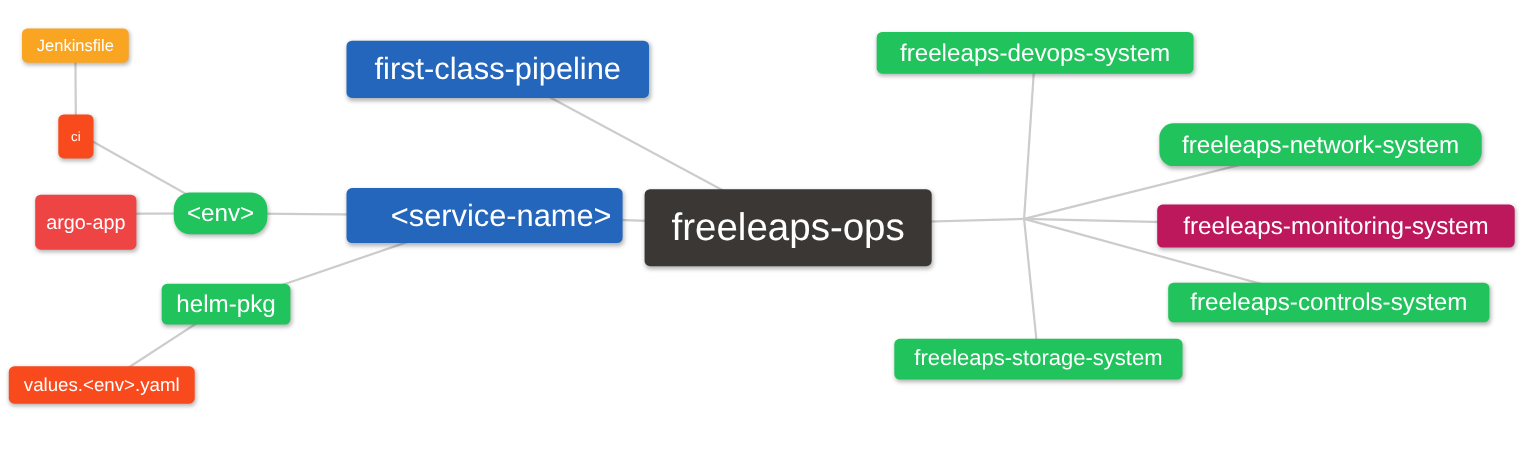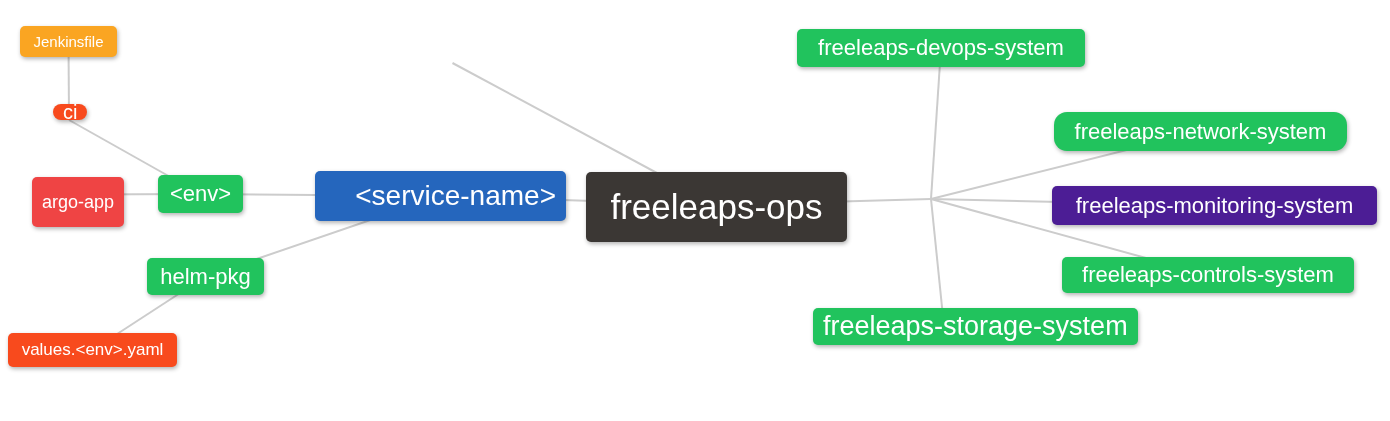--- a/index.html
+++ b/index.html
@@ -52,49 +52,52 @@
       <line stroke="#cccccc" stroke-width="2" x1="716.5" y1="205" x2="931" y2="199"></line>
       <line stroke="#cccccc" stroke-width="2" x1="931" y1="199" x2="941" y2="48"></line>
       <line stroke="#cccccc" stroke-width="2" x1="931" y1="199" x2="1200.5" y2="131.5"></line>
       <line stroke="#cccccc" stroke-width="2" x1="931" y1="199" x2="1214.5" y2="205.5"></line>
       <line stroke="#cccccc" stroke-width="2" x1="931" y1="199" x2="1208" y2="275"></line>
       <line stroke="#cccccc" stroke-width="2" x1="931" y1="199" x2="944" y2="326.5"></line>
     </svg>
 <div class="node" style="left: 20px; top: 26px; min-width: 97px; height: 31px; font-size: 15px; background: rgb(250, 165, 34);">
       <span>Jenkinsfile</span>
     </div>
-    <div class="node" style="left: 53px; top: 104px; min-width: 32px; height: 16px; font-size: 20px; background: rgb(248, 74, 29); border-radius: 12px;">
+    <div class="node" style="left: 53px; top: 104px; min-width: 32px; height: 40px; font-size: 12px; background: rgb(248, 74, 29);">
       <span>ci</span>
     </div>
     <div class="node" style="left: 32px; top: 177px; min-width: 88px; height: 50px; font-size: 18px; background: #ef4444;">
       <span>argo-app</span>
     </div>
-    <div class="node" style="left: 158px; top: 175px; min-width: 85px; height: 38px; font-size: 22px; background: rgb(33, 195, 93);">
+    <div class="node" style="left: 158px; top: 175px; min-width: 85px; height: 38px; font-size: 22px; background: rgb(33, 195, 93); border-radius: 15px;">
       <span>&lt;env&gt;</span>
     </div>
     <div class="node" style="left: 147px; top: 258px; min-width: 117px; height: 37px; font-size: 22px; background: rgb(33, 195, 93);">
       <span>helm-pkg</span>
     </div>
     <div class="node" style="left: 8px; top: 333px; min-width: 169px; height: 34px; font-size: 17px; background: rgb(248, 74, 29);">
       <span>values.&lt;env&gt;.yaml</span>
+    </div>
+    <div class="node" style="left: 315px; top: 37px; min-width: 275px; height: 52px; font-size: 28px; background: rgb(37, 102, 189);">
+      <span>first-class-pipeline</span>
     </div>
     <div class="node" style="left: 315px; top: 171px; min-width: 251px; height: 50px; font-size: 28px; background: rgb(37, 102, 189); justify-content: flex-end;">
       <span>&lt;service-name&gt;</span>
     </div>
     <div class="node" style="left: 586px; top: 172px; min-width: 261px; height: 70px; font-size: 35px; background: rgb(59, 55, 52);">
       <span>freeleaps-ops</span>
     </div>
     <div class="node" style="left: 797px; top: 29px; min-width: 288px; height: 38px; font-size: 22px; background: rgb(33, 195, 93);">
       <span>freeleaps-devops-system</span>
     </div>
     <div class="node" style="left: 1054px; top: 112px; min-width: 293px; height: 39px; font-size: 22px; background: rgb(33, 195, 93); border-radius: 13px;">
       <span>freeleaps-network-system</span>
     </div>
-    <div class="node" style="left: 1052px; top: 186px; min-width: 325px; height: 39px; font-size: 22px; background: #4c1d95;">
+    <div class="node" style="left: 1052px; top: 186px; min-width: 325px; height: 39px; font-size: 22px; background: #be185d;">
       <span>freeleaps-monitoring-system</span>
     </div>
     <div class="node" style="left: 1062px; top: 257px; min-width: 292px; height: 36px; font-size: 22px; background: rgb(33, 195, 93);">
       <span>freeleaps-controls-system</span>
     </div>
-    <div class="node" style="left: 813px; top: 308px; min-width: 262px; height: 37px; font-size: 27px; background: rgb(33, 195, 93);">
+    <div class="node" style="left: 813px; top: 308px; min-width: 262px; height: 37px; font-size: 20px; background: rgb(33, 195, 93);">
       <span>freeleaps-storage-system</span>
     </div>
   </div>
 
 </body></html>

